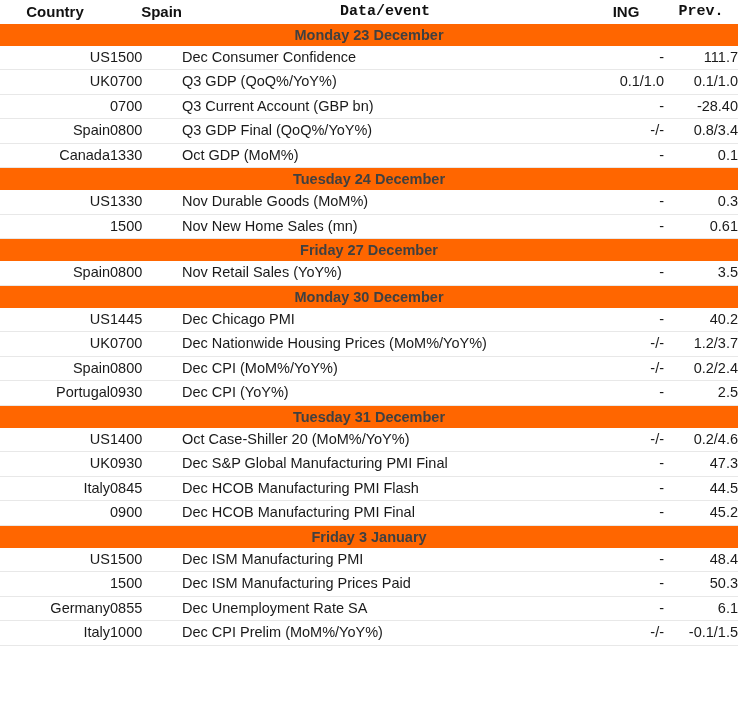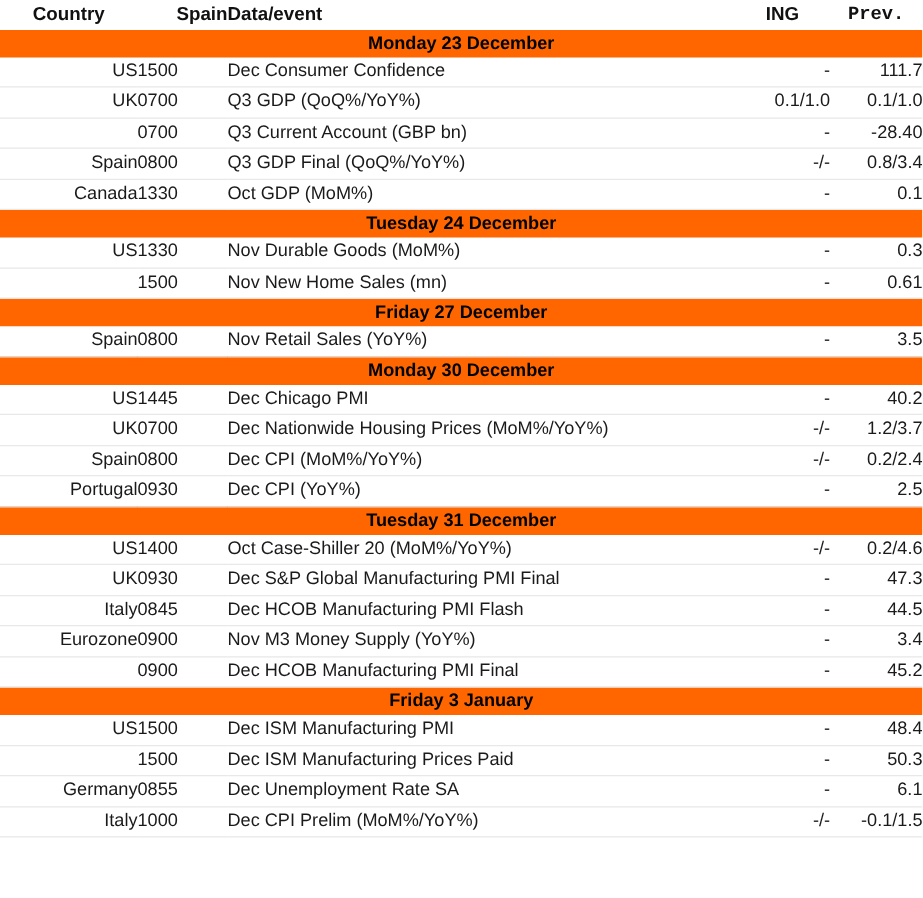--- a/index.html
+++ b/index.html
@@ -35,27 +35,27 @@
   col.c-prev    { width: 74px; }
 
   thead th {
     font-weight: bold;
     font-size: 15px;
     color: #111111;
     padding-bottom: 3px;
   }
   th.h-country { text-align: center; padding-right: 6px; }
   th.h-time    { text-align: right; padding-right: 6px; }
-  th.h-event   { text-align: left;  padding-left: 2px; }
+  th.h-event   { text-align: center;  padding-left: 2px; font-family: Liberation Mono, monospace; }
   th.h-ing     { padding-right: 8px; }
   th.h-prev    { text-align: center; padding-right: 8px; font-family: Liberation Mono, monospace; }
 
   tr.day-row td {
     background: #ff6600;
-    color: #000000;
+    color: #404040;
     font-weight: bold;
     text-align: center;
     font-size: 14.5px;
     height: 22px;
     line-height: 22px;
   }
 
   td.country { text-align: right; padding-right: 6px; }
   td.time    { text-align: left; padding-right: 6px; }
   td.event   { text-align: left;  padding-left: 2px; }
@@ -204,27 +204,20 @@
         <td class="prev">47.3</td>
       </tr>
       <tr class="data-row">
         <td class="country">Italy</td>
         <td class="time">0845</td>
         <td class="event">Dec HCOB Manufacturing PMI Flash</td>
         <td class="ing">-</td>
         <td class="prev">44.5</td>
       </tr>
       <tr class="data-row">
-        <td class="country">Eurozone</td>
-        <td class="time">0900</td>
-        <td class="event">Nov M3 Money Supply (YoY%)</td>
-        <td class="ing">-</td>
-        <td class="prev">3.4</td>
-      </tr>
-      <tr class="data-row">
         <td class="country"></td>
         <td class="time">0900</td>
         <td class="event">Dec HCOB Manufacturing PMI Final</td>
         <td class="ing">-</td>
         <td class="prev">45.2</td>
       </tr>
       <tr class="day-row">
         <td colspan="5">Friday 3 January</td>
       </tr>
       <tr class="data-row">

